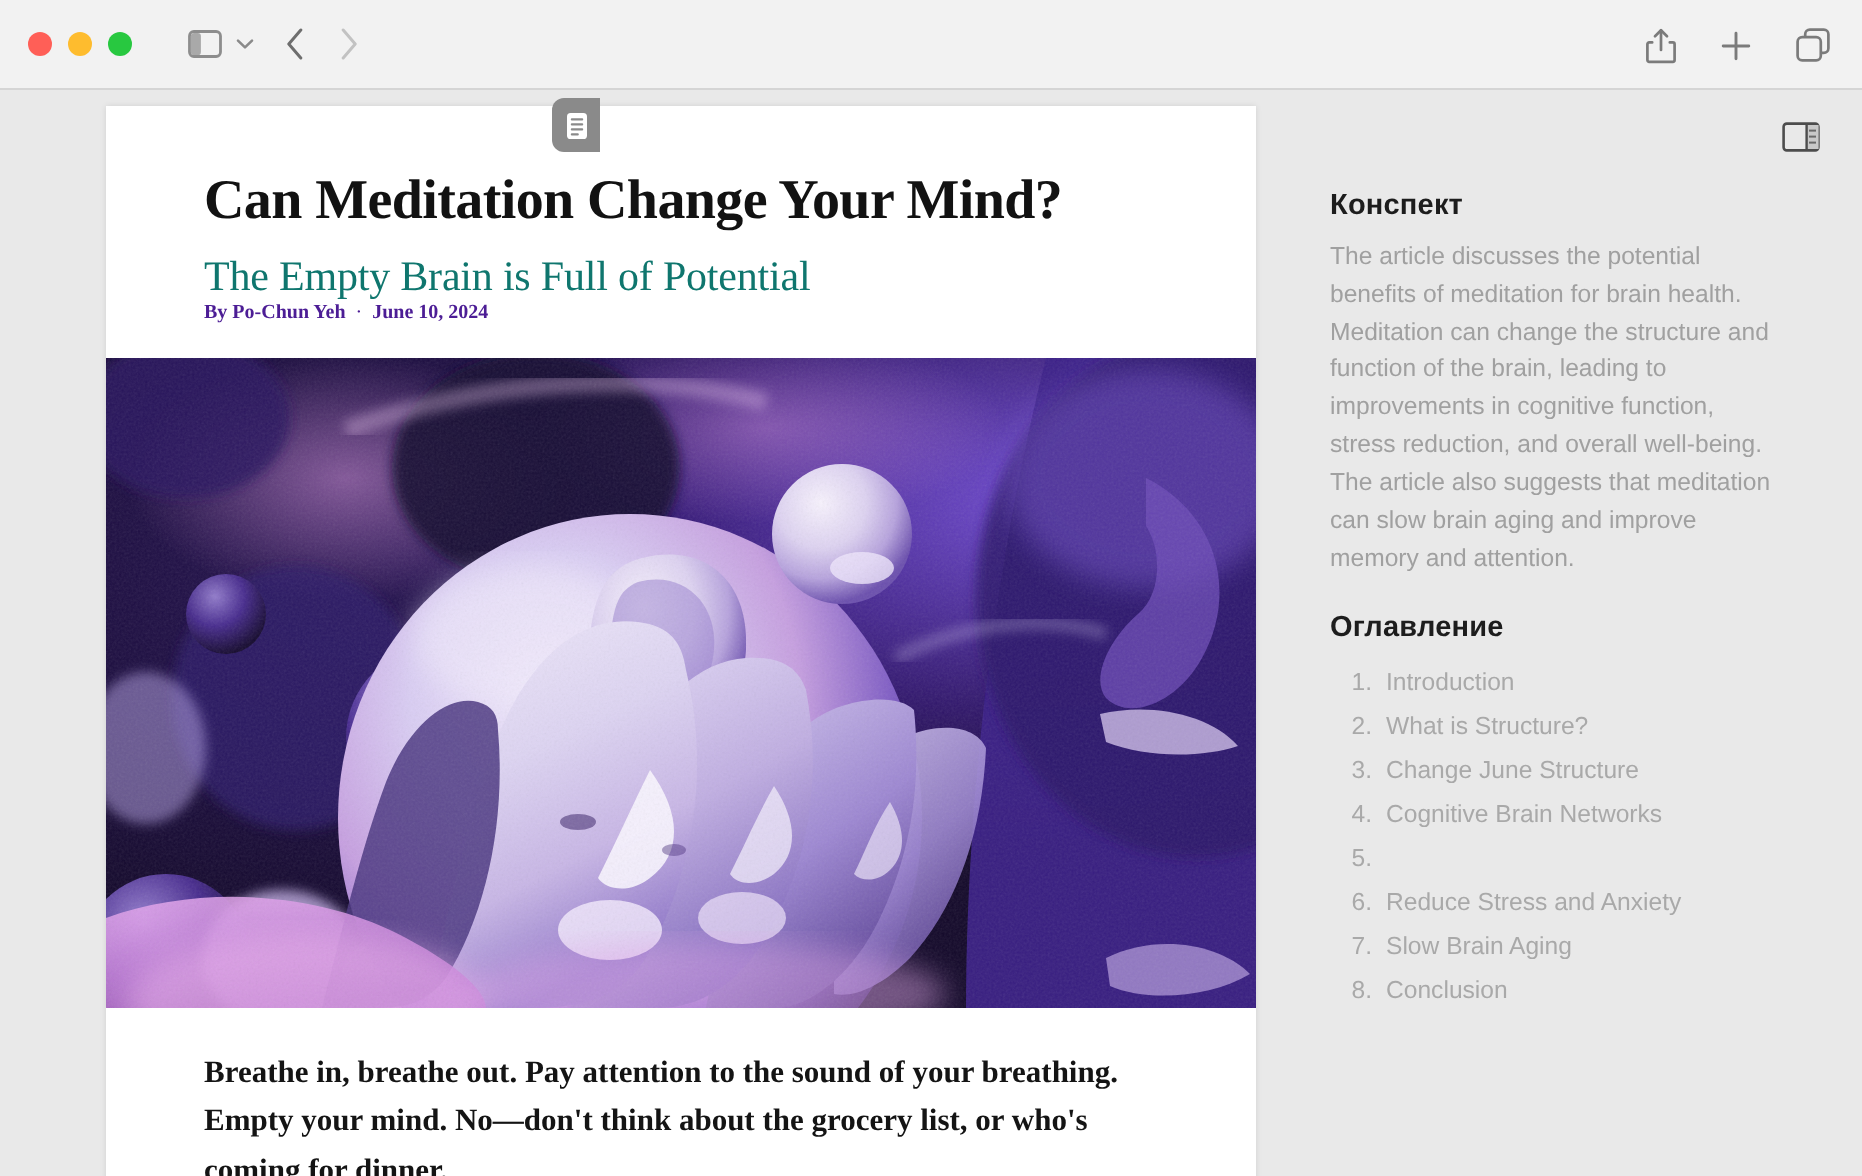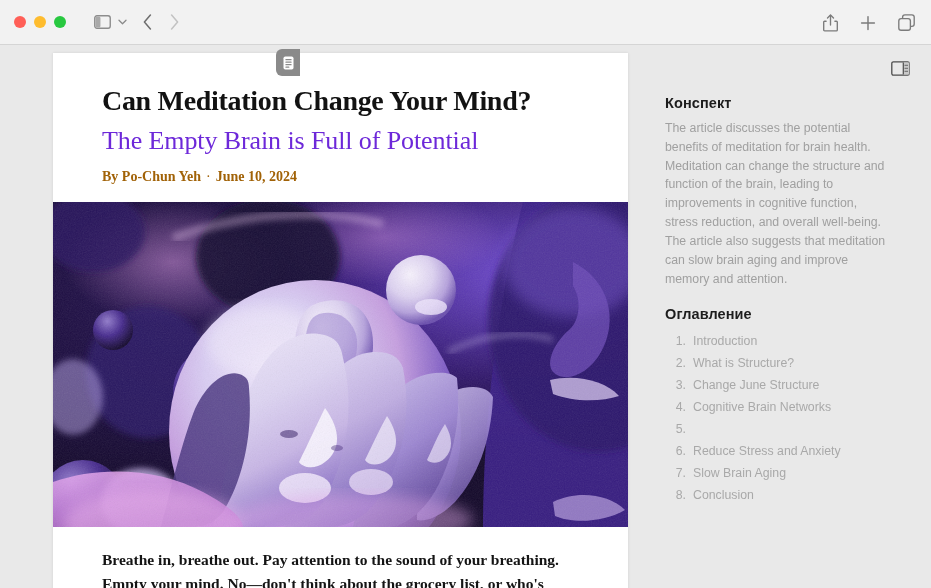--- a/index.html
+++ b/index.html
@@ -113,30 +113,29 @@
 
   #article-title {
     font-family: "Liberation Serif", serif;
     font-size: 28px; font-weight: bold;
     color: #121212;
     letter-spacing: -0.3px;
     line-height: 1.15;
   }
   #article-subtitle {
     font-family: "Liberation Serif", serif;
-    font-size: 26px; font-weight: normal;
-    color: #6d28d9;
+    font-size: 21px; font-weight: normal;
+    color: #0f766e;
     margin-top: 9px;
     letter-spacing: -0.1px;
   }
   #byline {
     font-family: "Liberation Serif", serif;
-    font-size: 14px; font-weight: bold;
-    color: #a16207;
-    margin-top: 13px;
+    font-size: 10px; font-weight: bold;
+    color: #4c1d95;
   }
   #byline .sep { margin: 0 5px; font-weight: normal; }
 
   
   #hero-image {
     position: relative;
     width: 575px; height: 325px;
     margin-top: 17px;
     margin-left: -49px;
     overflow: hidden;

